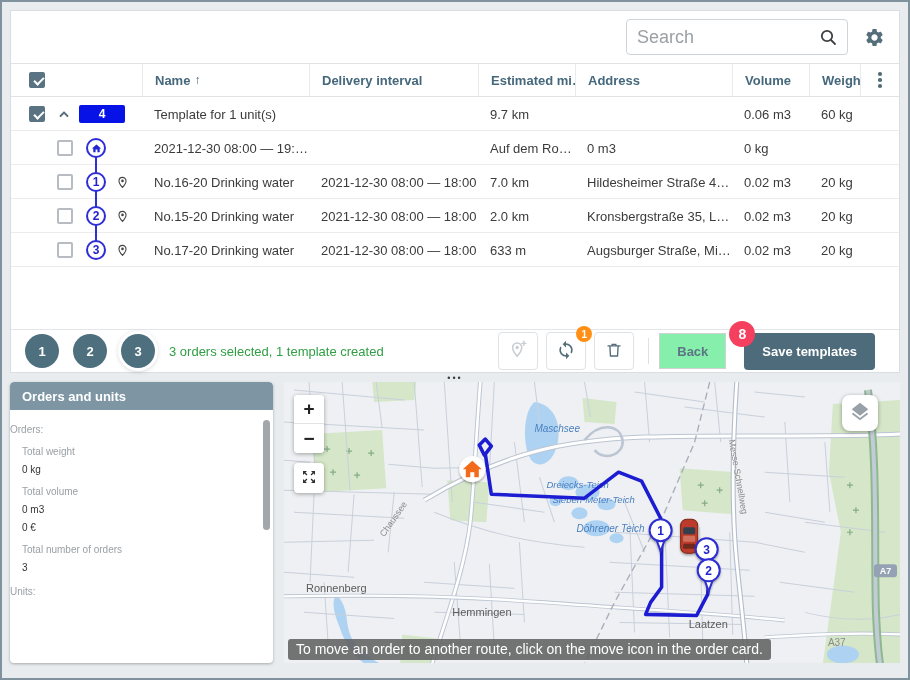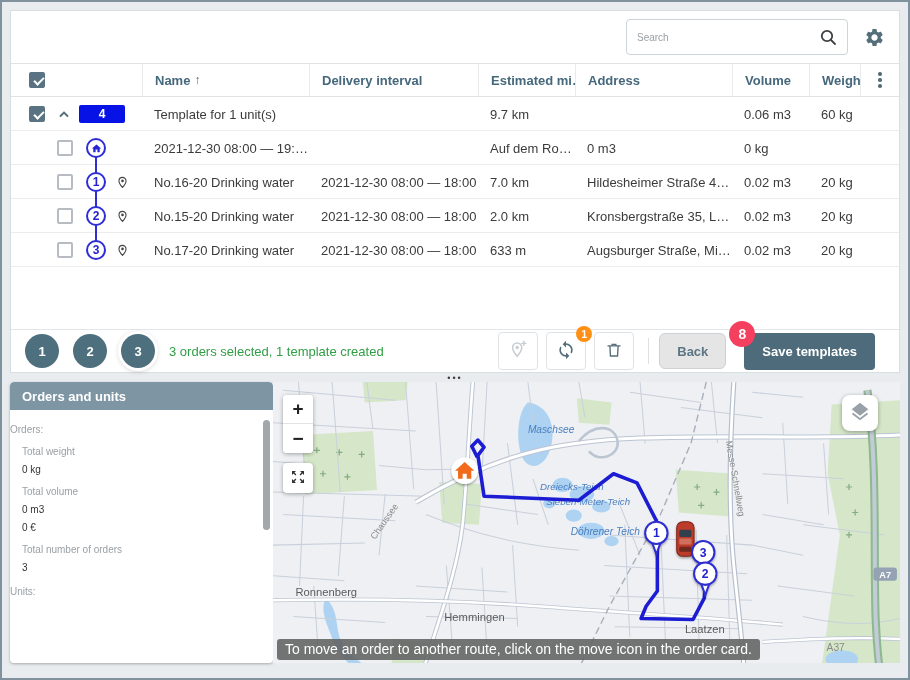--- a/index.html
+++ b/index.html
@@ -4,21 +4,21 @@
 <style>
   *{box-sizing:border-box;margin:0;padding:0}
   html,body{width:910px;height:680px;overflow:hidden}
   body{font-family:"Liberation Sans",sans-serif;background:#e8ecef;border:2px solid #7f929e;position:relative}
   .app{position:absolute;inset:0;padding:8px 8px 0}
 
   
   .card{background:#fff;border:1px solid #d9dee1;height:363px;display:flex;flex-direction:column}
   .toolbar{height:52px;display:flex;align-items:center;justify-content:flex-end;padding:0 14px;gap:16px;flex:none}
   .search-box{width:222px;height:36px;border:1px solid #cfd4d8;border-radius:4px;display:flex;align-items:center;padding:0 10px;background:#fff}
-  .search-box input{border:none;outline:none;flex:1;font-size:10px;color:#333;min-width:0;font-family:"Liberation Sans",sans-serif}
+  .search-box input{border:none;outline:none;flex:1;font-size:18px;color:#333;min-width:0;font-family:"Liberation Sans",sans-serif}
   .search-box input::placeholder{color:#9aa0a5}
   .iconbare{background:none;border:none;cursor:pointer;display:flex;align-items:center;justify-content:center}
 
   .grid-cols{display:grid;grid-template-columns:131px 167px 169px 97px 157px 77px 51px 1fr}
   .thead{height:34px;border-top:1px solid #e0e3e5;border-bottom:1px solid #e0e3e5;align-items:stretch;flex:none}
   .th{font-size:13px;font-weight:700;color:#45687c;padding-left:12px;display:flex;align-items:center;gap:4px;border-left:1px solid #e8ebed;overflow:hidden;white-space:nowrap;cursor:pointer}
   .th.first{border-left:none;padding-left:18px}
   .th.menu{justify-content:center;padding-left:0}
   .sort-arrow{font-size:12px;color:#45687c;font-weight:400}
 
@@ -43,29 +43,29 @@
   
   .footer{height:43px;border-top:1px solid #e3e6e8;display:flex;align-items:center;padding:0 12px 0 14px;flex:none}
   .step{width:34px;height:34px;border-radius:50%;background:#4e6f7e;color:#fff;font-size:13px;font-weight:700;display:flex;align-items:center;justify-content:center;margin-right:14px;cursor:pointer;flex:none}
   .step.active{box-shadow:0 0 0 3px #fff,0 1px 6px rgba(0,0,0,.45)}
   .status{color:#2f9e44;font-size:13px;white-space:nowrap}
   .fspacer{flex:1}
   .iconbtn{width:40px;height:38px;border:1px solid #dfe3e6;background:#fff;border-radius:4px;display:flex;align-items:center;justify-content:center;margin-left:8px;position:relative;cursor:pointer;flex:none}
   .iconbtn.disabled{cursor:default}
   .badge-orange{position:absolute;top:-7px;right:-7px;width:16px;height:16px;border-radius:50%;background:#ff9015;color:#fff;font-size:10px;font-weight:700;display:flex;align-items:center;justify-content:center}
   .vdiv{width:1px;height:26px;background:#dde1e4;margin:0 10px 0 14px;flex:none}
-  .back-btn{height:36px;padding:0 17px;border:1px solid #ccd2d6;background:#e5e5e5;border-radius:6px;color:#5c7584;font-weight:700;font-size:13px;cursor:pointer;font-family:"Liberation Sans",sans-serif;flex:none}
+  .back-btn{height:36px;padding:0 17px;border:1px solid #ccd2d6;background:#86efac;border-radius:0;color:#5c7584;font-weight:700;font-size:13px;cursor:pointer;font-family:"Liberation Sans",sans-serif;flex:none}
   .save-wrap{position:relative;margin-left:18px;margin-right:12px;flex:none}
   .save-btn{height:37px;padding:0 18px;border:none;background:#4d6b7a;border-radius:4px;color:#fff;font-weight:700;font-size:13px;cursor:pointer;font-family:"Liberation Sans",sans-serif}
   .badge-red{position:absolute;top:-12px;left:-15px;width:26px;height:26px;border-radius:50%;background:#f43f5e;color:#fff;font-size:14px;font-weight:700;display:flex;align-items:center;justify-content:center;z-index:2}
 
   
   .splitter{height:9px;display:flex;align-items:center;justify-content:center;color:#3c3c3c;font-size:9px;letter-spacing:2px;cursor:row-resize;line-height:4px}
   .bottom{display:flex;height:281px}
-  .panel{width:263px;background:#fff;border-radius:4px;box-shadow:0 1px 3px rgba(0,0,0,.28);overflow:hidden;position:relative;flex:none}
+  .panel{width:263px;background:#fff;border-radius:4px;box-shadow:0 1px 3px rgba(0,0,0,.28);overflow:hidden;position:relative;margin-right:11px;flex:none}
   .panel-header{height:28px;background:#7e96a4;color:#fff;font-size:13px;font-weight:700;display:flex;align-items:center;padding:0 12px;border-radius:4px 4px 0 0}
   .panel-body{padding:14px 0 0;font-size:10px;height:252px;overflow:hidden}
   .sec-label{color:#9aa0a5}
   .pair{margin-left:12px}
   .pair .lbl{color:#9aa0a5;margin-top:11px}
   .pair .val{color:#333;margin-top:7px}
   .units-label{margin-top:13px}
   .panel-scrollbar{position:absolute;right:3px;top:38px;width:7px;height:110px;border-radius:4px;background:#a2a7ab;cursor:pointer}
 
   .map{flex:1;position:relative;background:#eef0f3;overflow:hidden}

